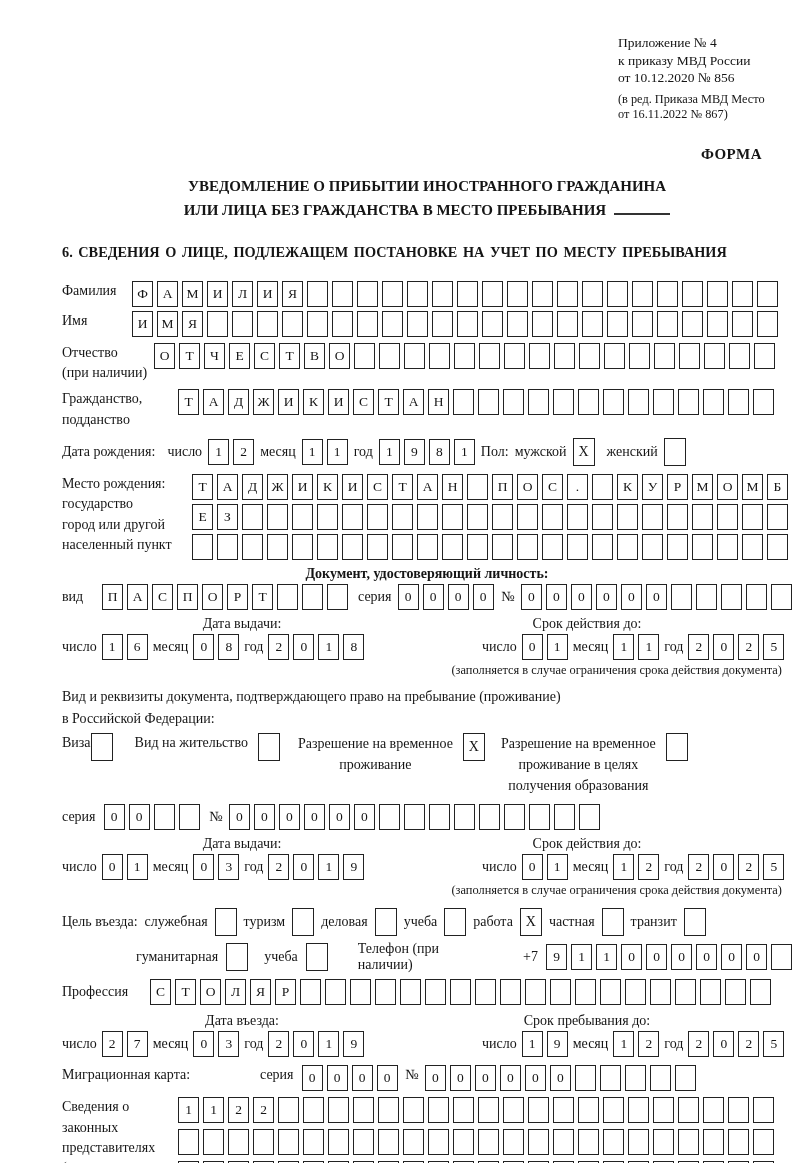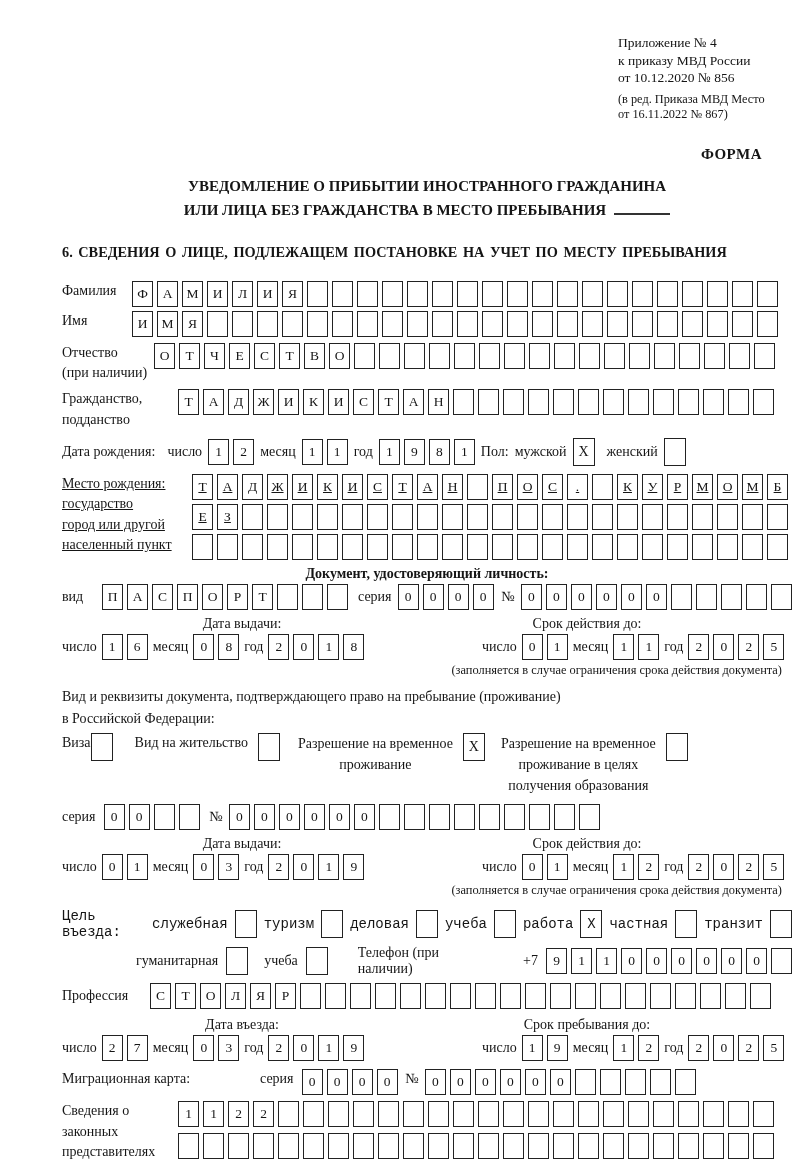--- a/index.html
+++ b/index.html
@@ -27,21 +27,21 @@
   .dates-head{display:flex;margin-top:6px;}
   .dh-left{width:360px;text-align:center;}
   .dh-right{width:330px;text-align:center;}
   .dates-row{display:flex;margin-top:2px;align-items:center;}
   .dg{display:flex;align-items:center;gap:5px;}
   .dg-left{width:420px;flex:0 0 auto;}
   .note{font-size:12.4px;text-align:right;padding-right:10px;margin-top:3px;}
   .intro{margin-top:8px;line-height:1.55;}
   .permits{display:flex;margin-top:4px;align-items:flex-start;}
   .opt-label{text-align:center;line-height:1.5;}
-  .purpose{display:flex;align-items:center;gap:7px;margin-top:10px;flex-wrap:nowrap;font-family:Liberation Mono, monospace;}
+  .purpose{display:flex;align-items:center;gap:7px;margin-top:10px;flex-wrap:nowrap;}
   .purpose2{display:flex;align-items:center;gap:8px;margin-top:5px;margin-left:74px;}
 </style>
 </head>
 <body>
 
 <div class="page">
 
   <div class="appendix">
     <div>Приложение № 4</div>
     <div>к приказу МВД России</div>
@@ -211,21 +211,21 @@
         <div class="cell">8</div>
         <div class="cell">1</div>
       </div>
     <span class="lbl">Пол:</span>
     <span class="lbl">мужской</span>
     <div class="cb">X</div>
     <span class="lbl" style="margin-left:6px;">женский</span>
     <div class="cb"></div>
   </div>
 
-  <div class="frow" style="margin-top:8px;text-decoration:underline;">
+  <div class="frow" style="margin-top:8px;">
     <div class="lbl w130">
       <div>Место рождения:</div>
       <div>государство</div>
       <div>город или другой</div>
       <div>населенный пункт</div>
     </div>
     <div class="stack">
       <div class="cells">
           <div class="cell">Т</div>
           <div class="cell">А</div>

